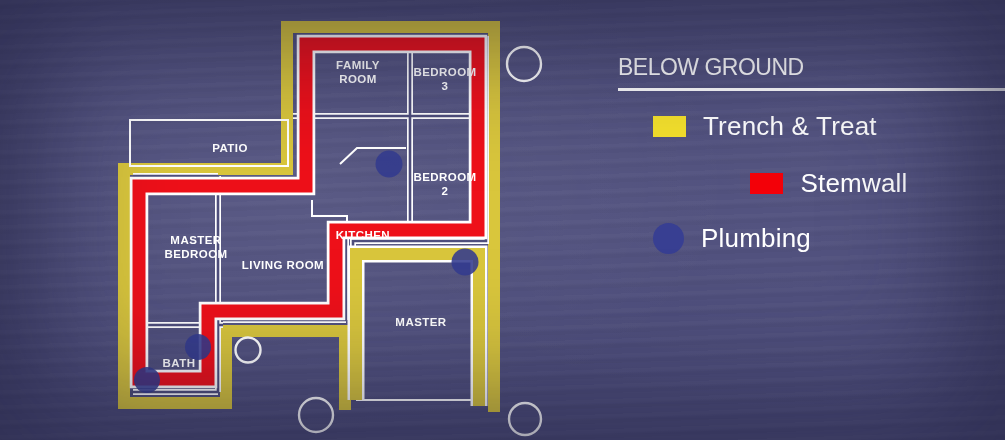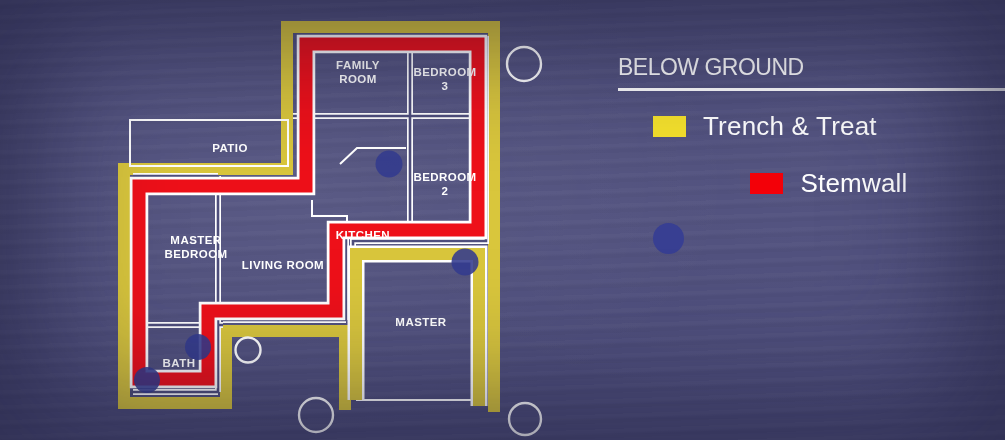--- a/index.html
+++ b/index.html
@@ -97,17 +97,18 @@
     <div class="legend-row r1">
       <span class="legend-swatch" style="background: rgb(246, 226, 44);"></span>
       <span class="legend-label">Trench &amp; Treat</span>
     </div>
     <div class="legend-row r2">
       <span class="legend-swatch" style="background: rgb(244, 0, 9);"></span>
       <span class="legend-label">Stemwall</span>
     </div>
     <div class="legend-row r3">
       <span class="legend-swatch circle" style="background: rgb(56, 63, 146);"></span>
+      <span class="legend-label">Plumbing</span>
     </div>
   </div>
 
   <div class="vignette"></div>
 </div>
 
 </body></html>

